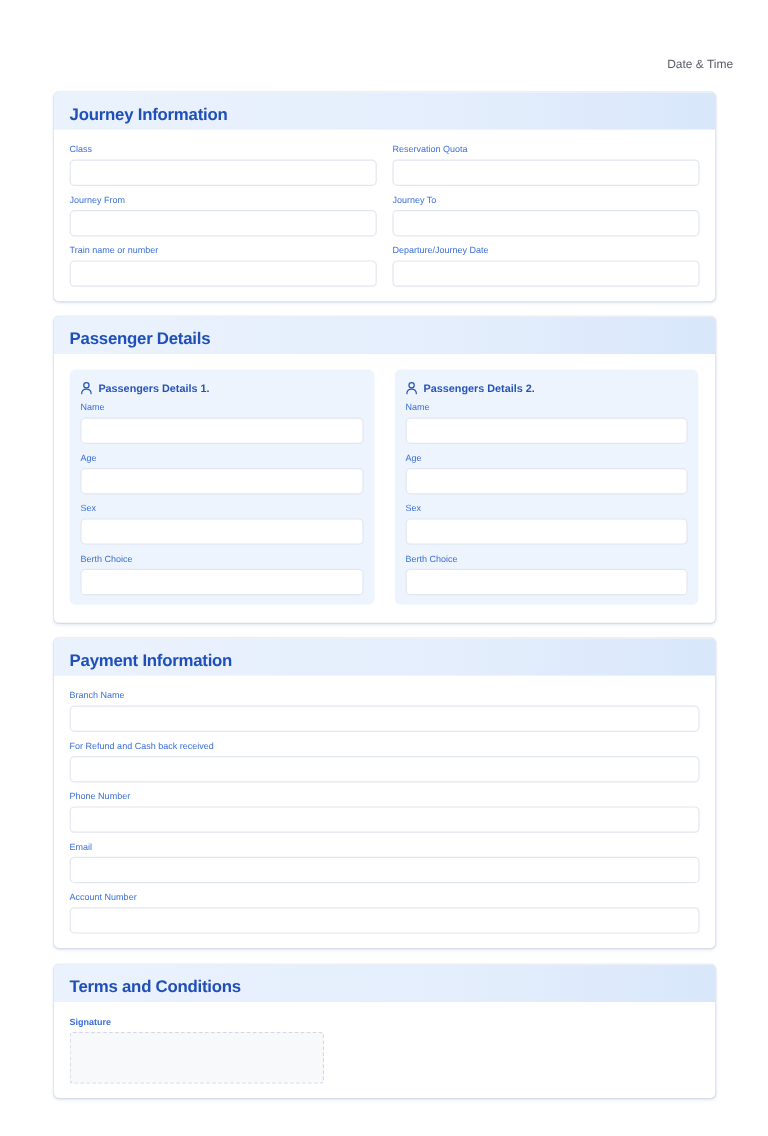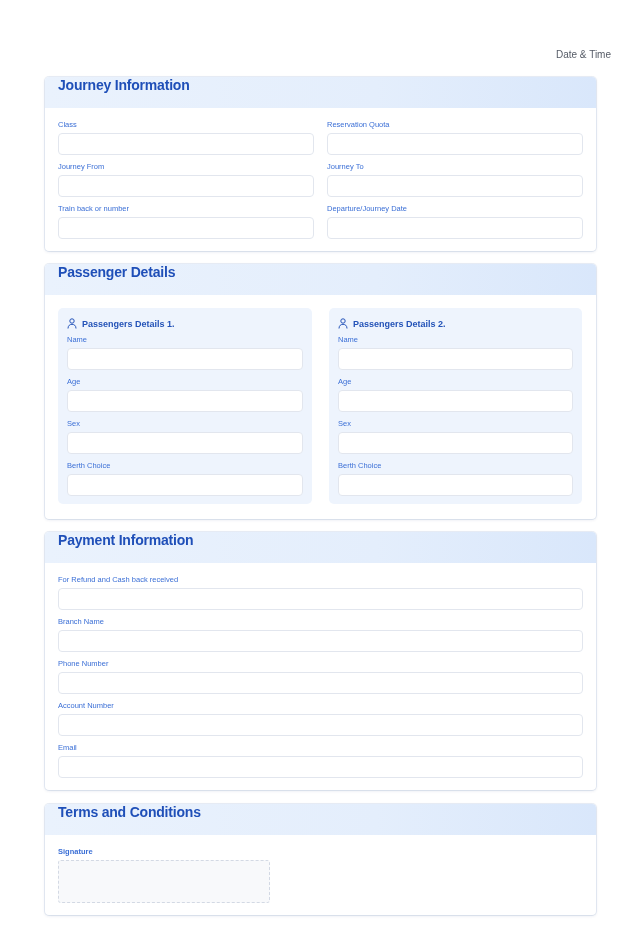--- a/index.html
+++ b/index.html
@@ -2,21 +2,21 @@
 <html><head>
 <meta charset="utf-8">
 <style>
   * { box-sizing: border-box; margin: 0; padding: 0; }
   html, body { width: 640px; height: 947px; background: #ffffff; font-family: "Liberation Sans", sans-serif; }
   body { position: relative; overflow: hidden; }
   .datetime { position: absolute; top: 49px; right: 29px; font-size: 10px; color: #555b66; }
   .card { position: absolute; left: 45px; width: 551px; background: #fff; border-radius: 4px;
           box-shadow: 0 1px 3px rgba(30,60,120,0.12), 0 0 0 1px rgba(220,228,240,0.6); overflow: hidden; }
   .card-header { height: 31px; background: linear-gradient(90deg, #eaf2fd 0%, #e4eefc 60%, #d9e7fb 100%);
-                 padding: 0 13px 0; }
+                 padding: 10px 13px 0; }
   .card-title { font-size: 14px; font-weight: bold; color: #1f4fb8; letter-spacing: -0.2px; }
   .label { display: block; font-size: 7.5px; color: #3b6fd6; margin-bottom: 4px; }
   .input { display: block; width: 100%; height: 22px; border: 1px solid #e2e6ee; border-radius: 4px; background: #fff; }
   .grid2 { display: grid; grid-template-columns: 256px 256px; column-gap: 13px; padding: 12px 13px 0; }
   .field { margin-bottom: 7px; }
   .field-full { padding: 0 13px; margin-bottom: 7px; }
   .pgroup { display: grid; grid-template-columns: 254px 253px; column-gap: 17px; padding: 13px 13px 16px; }
   .pbox { background: #eef4fd; border-radius: 5px; padding: 10px 9px 8px; }
   .pbox-title { display: flex; align-items: center; font-size: 9px; font-weight: bold; color: #2453b8; margin-bottom: 6px; }
   .pbox-title svg { margin-right: 5px; }
@@ -44,21 +44,21 @@
     </div>
     <div class="field">
       <label class="label">Journey From</label>
       <input class="input" value="" style="">
     </div>
     <div class="field">
       <label class="label">Journey To</label>
       <input class="input" value="" style="">
     </div>
     <div class="field">
-      <label class="label">Train back or number</label>
+      <label class="label">Train name or number</label>
       <input class="input" value="" style="">
     </div>
     <div class="field">
       <label class="label">Departure/Journey Date</label>
       <input class="input" value="" style="">
     </div>
   </div>
 </section>
 
 <section class="card" style="top:264px; height:255px;">
@@ -118,37 +118,37 @@
     </div>
   </div>
 </section>
 
 <section class="card" style="top:532px; height:258px;">
   <div class="card-header">
     <div class="card-title">Payment Information</div>
   </div>
   <div style="padding-top:12px;">
     <div class="field-full">
-        <label class="label">For Refund and Cash back received</label>
+        <label class="label">Branch Name</label>
         <input class="input" value="" style="">
       </div>
     <div class="field-full">
-        <label class="label">Branch Name</label>
+        <label class="label">For Refund and Cash back received</label>
         <input class="input" value="" style="">
       </div>
     <div class="field-full">
         <label class="label">Phone Number</label>
         <input class="input" value="" style="">
       </div>
     <div class="field-full">
-        <label class="label">Account Number</label>
+        <label class="label">Email</label>
         <input class="input" value="" style="">
       </div>
     <div class="field-full">
-        <label class="label">Email</label>
+        <label class="label">Account Number</label>
         <input class="input" value="" style="">
       </div>
   </div>
 </section>
 
 <section class="card" style="top:804px; height:111px;">
   <div class="card-header">
     <div class="card-title">Terms and Conditions</div>
   </div>
   <div style="padding-top:12px;">

